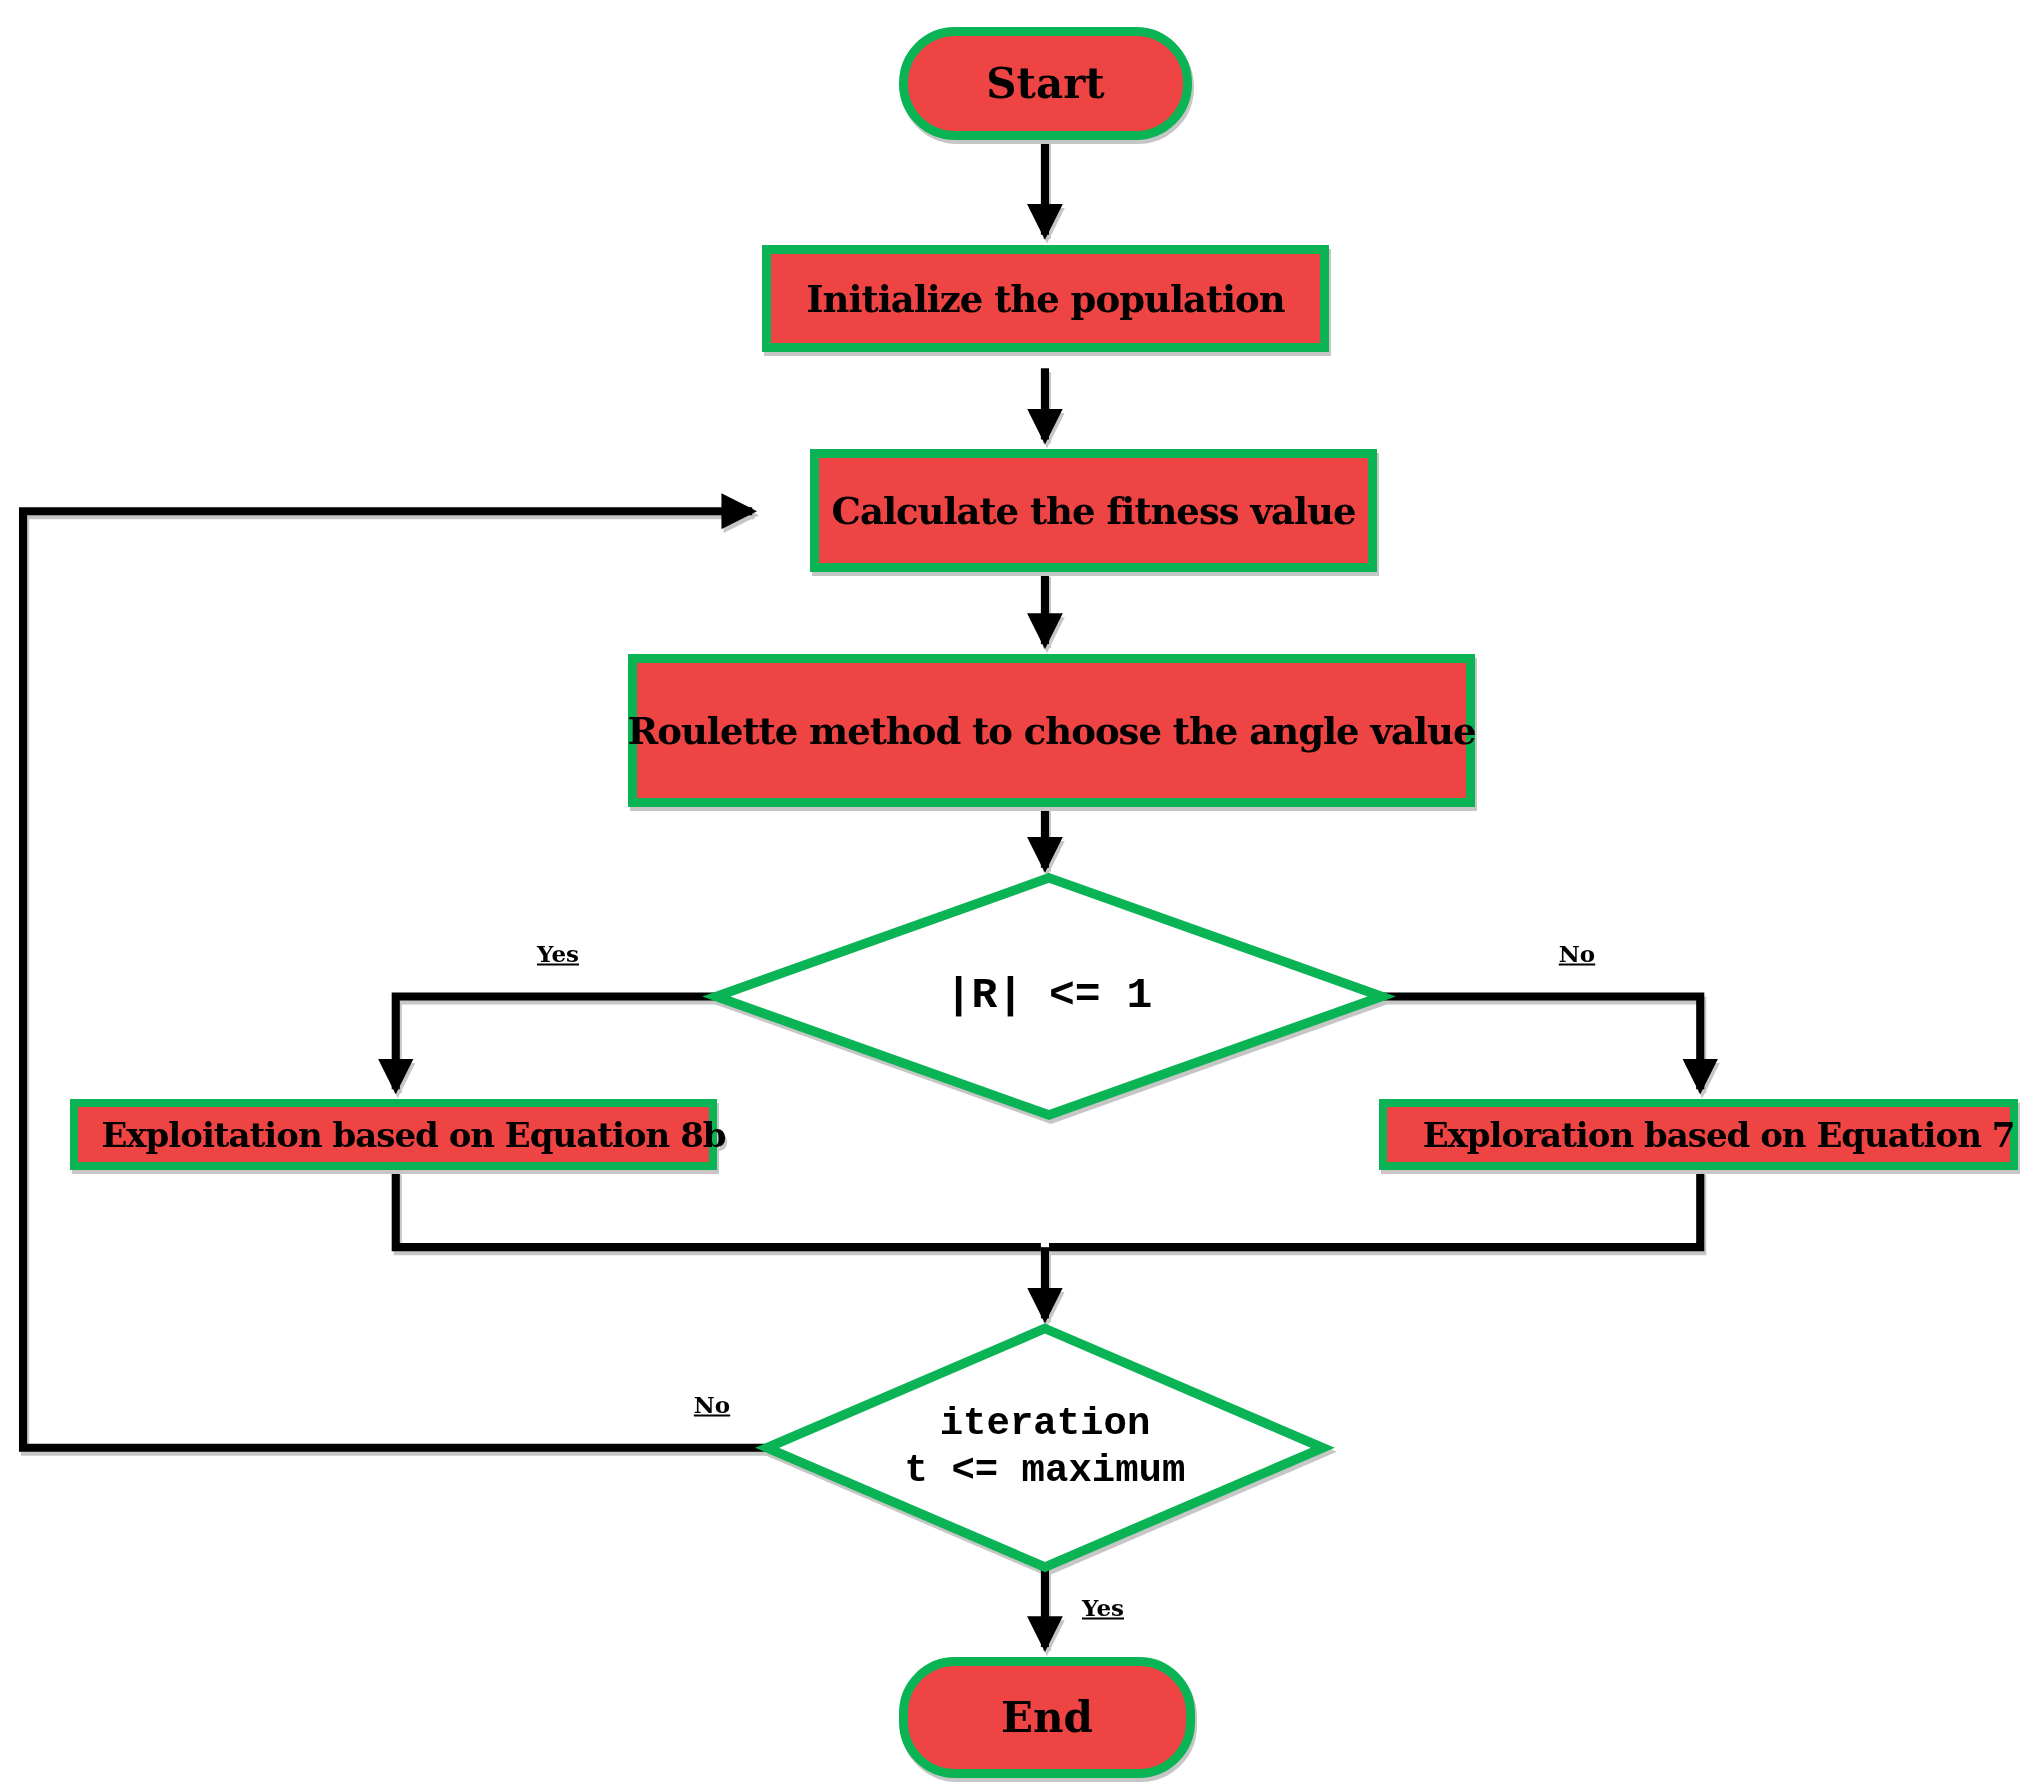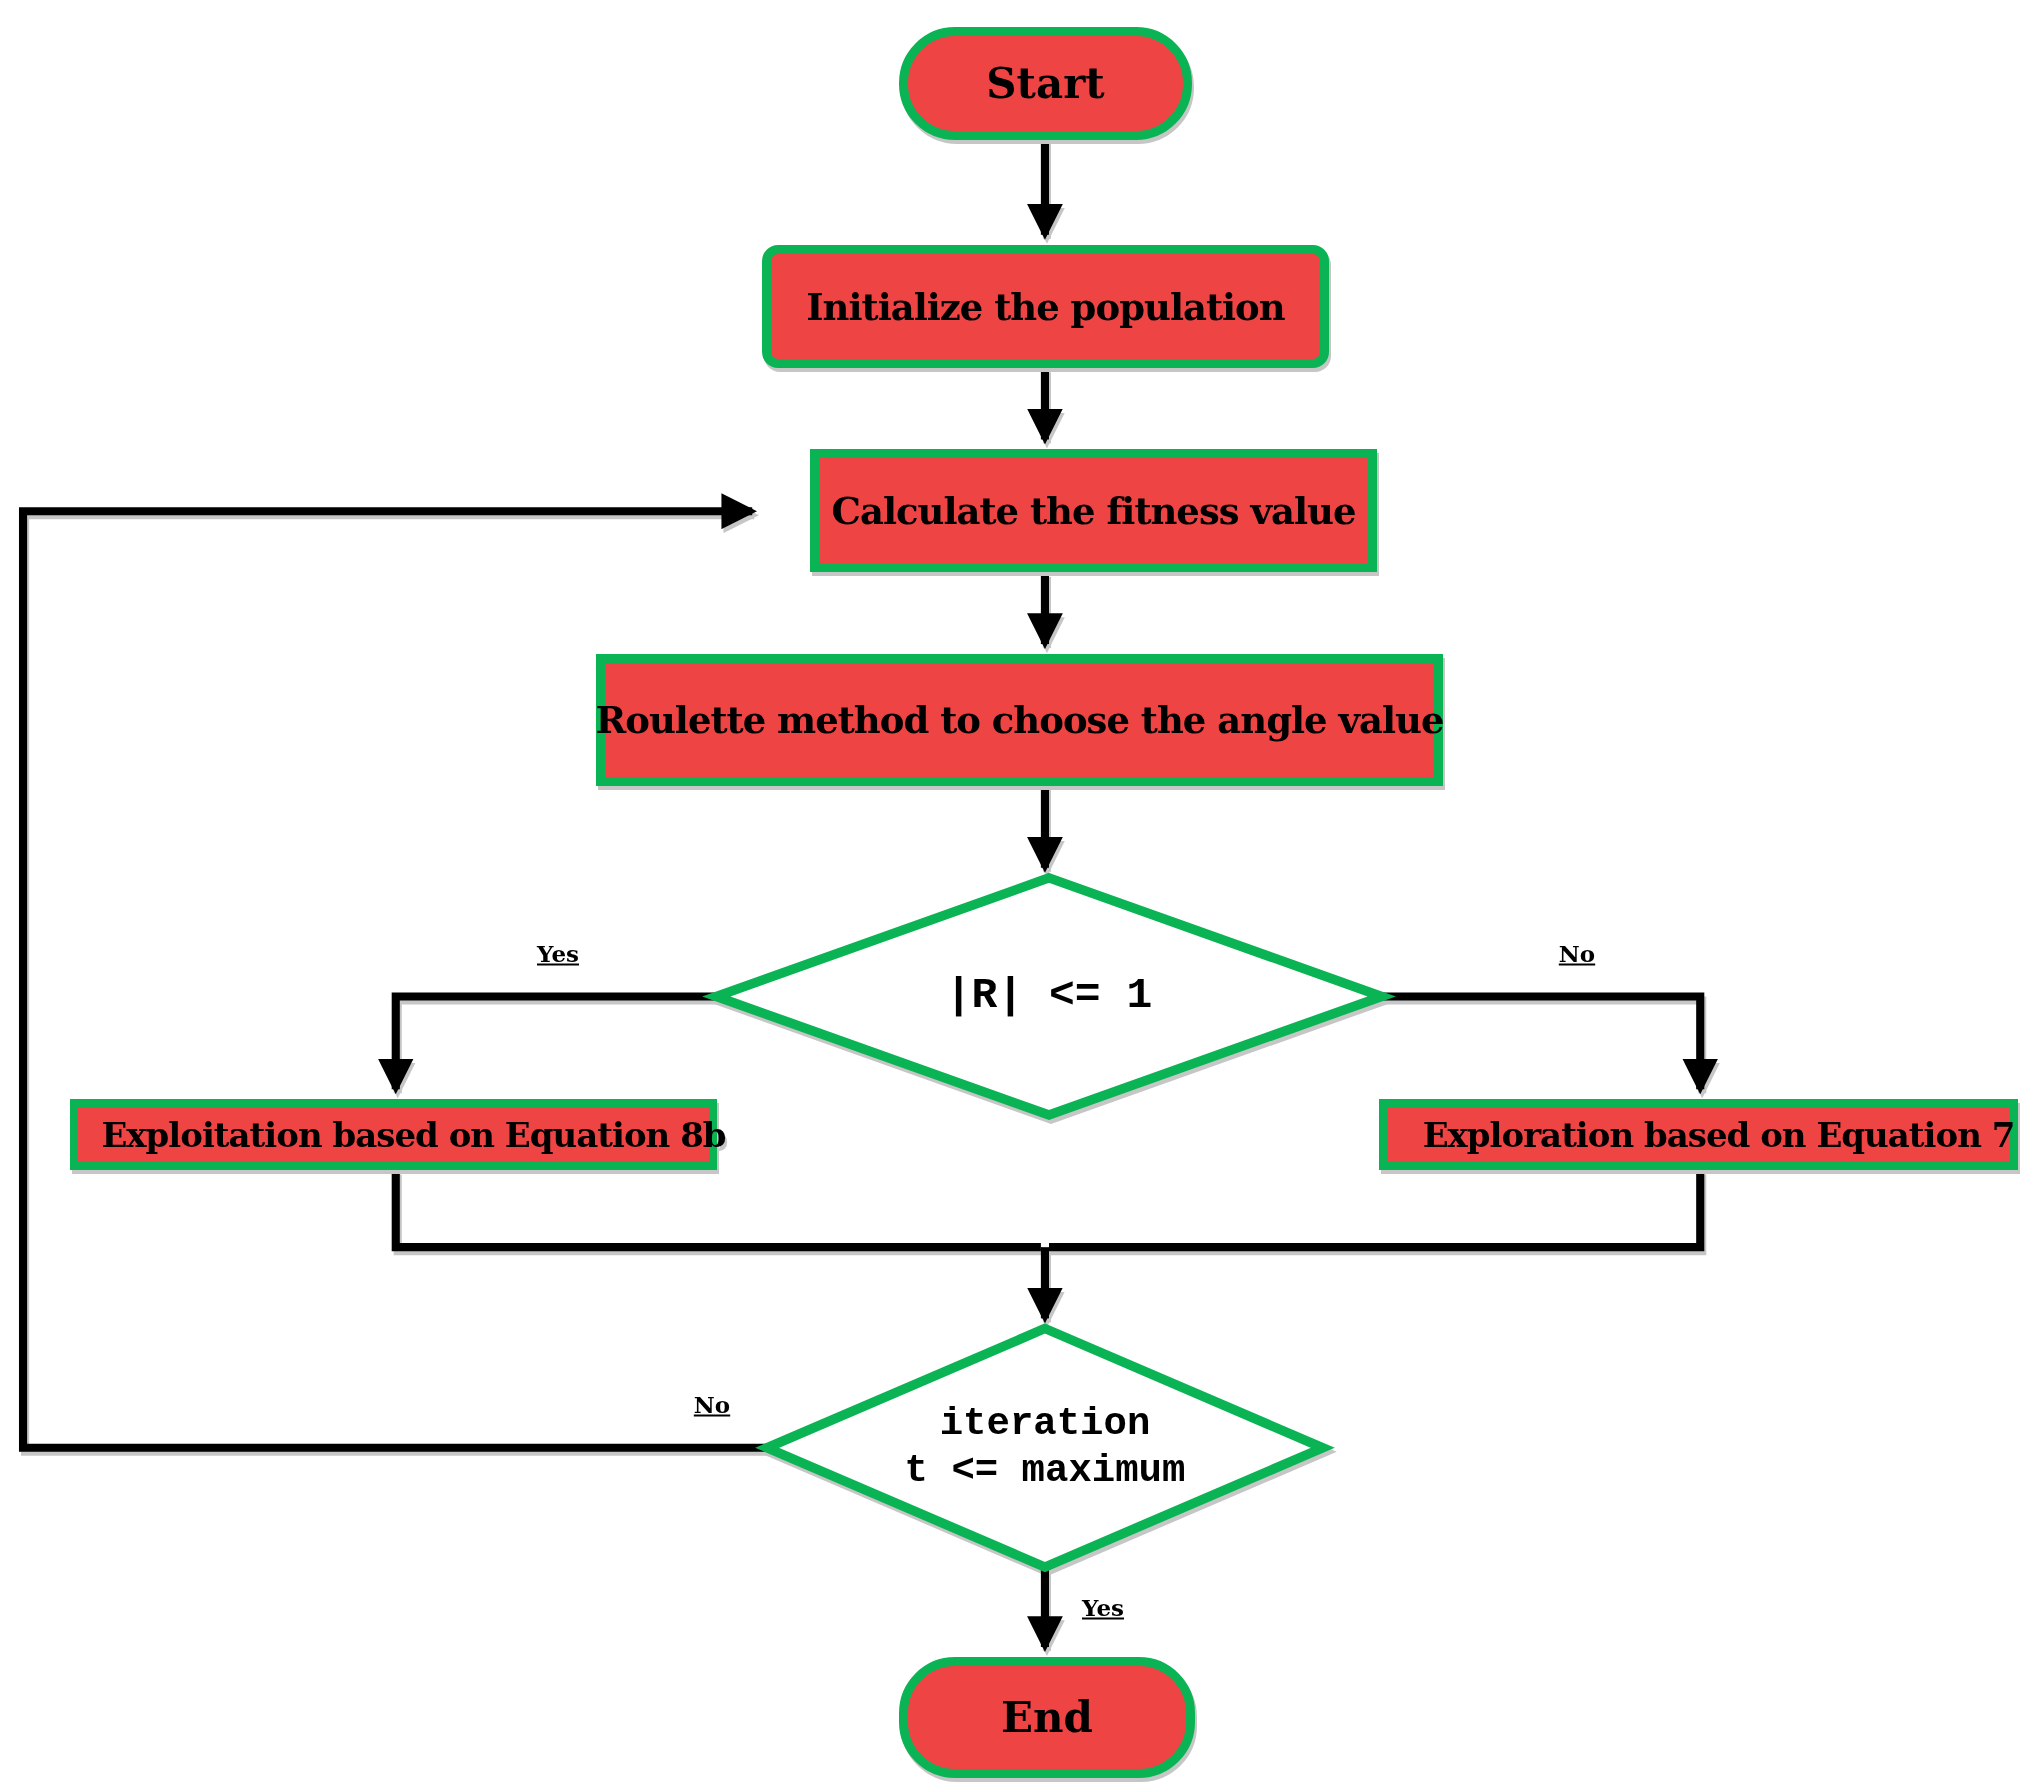--- a/index.html
+++ b/index.html
@@ -81,29 +81,29 @@
     </g>
 
     <polygon points="1548,1295 2039,1470 1548,1645 1057,1470" fill="#ffffff" stroke="#0AB455" stroke-width="14"></polygon>
     <polygon points="1542,1960 1952,2136 1542,2312 1132,2136" fill="#ffffff" stroke="#0AB455" stroke-width="14"></polygon>
   </svg>
 
   <div class="node terminator" style="left:899px; top:27px; width:293px; height:113px;">
     <span>Start</span>
   </div>
 
-  <div class="node process" style="left:762px; top:245px; width:567px; height:123px;border-radius:16px;">
+  <div class="node process" style="left:762px; top:245px; width:567px; height:107px;">
     <span>Initialize the population</span>
   </div>
 
   <div class="node process" style="left:762px; top:449px; width:567px; height:123px;margin-left:48px;">
     <span>Calculate the fitness value</span>
   </div>
 
-  <div class="node process" style="left:596px; top:654px; width:847px; height:132px;">
+  <div class="node process" style="left:628px; top:654px; width:847px; height:153px;">
     <span>Roulette method to choose the angle value</span>
   </div>
 
   <div class="diamond-label dl-1" style="left:1049px; top:996px;">|R| &lt;= 1</div>
 
   <div class="node side-process" style="left:70px; top:1099px; width:647px; height:71px;">
     <span>Exploitation based on Equation 8b</span>
   </div>
 
   <div class="node side-process" style="left:1379px; top:1099px; width:639px; height:71px;">

